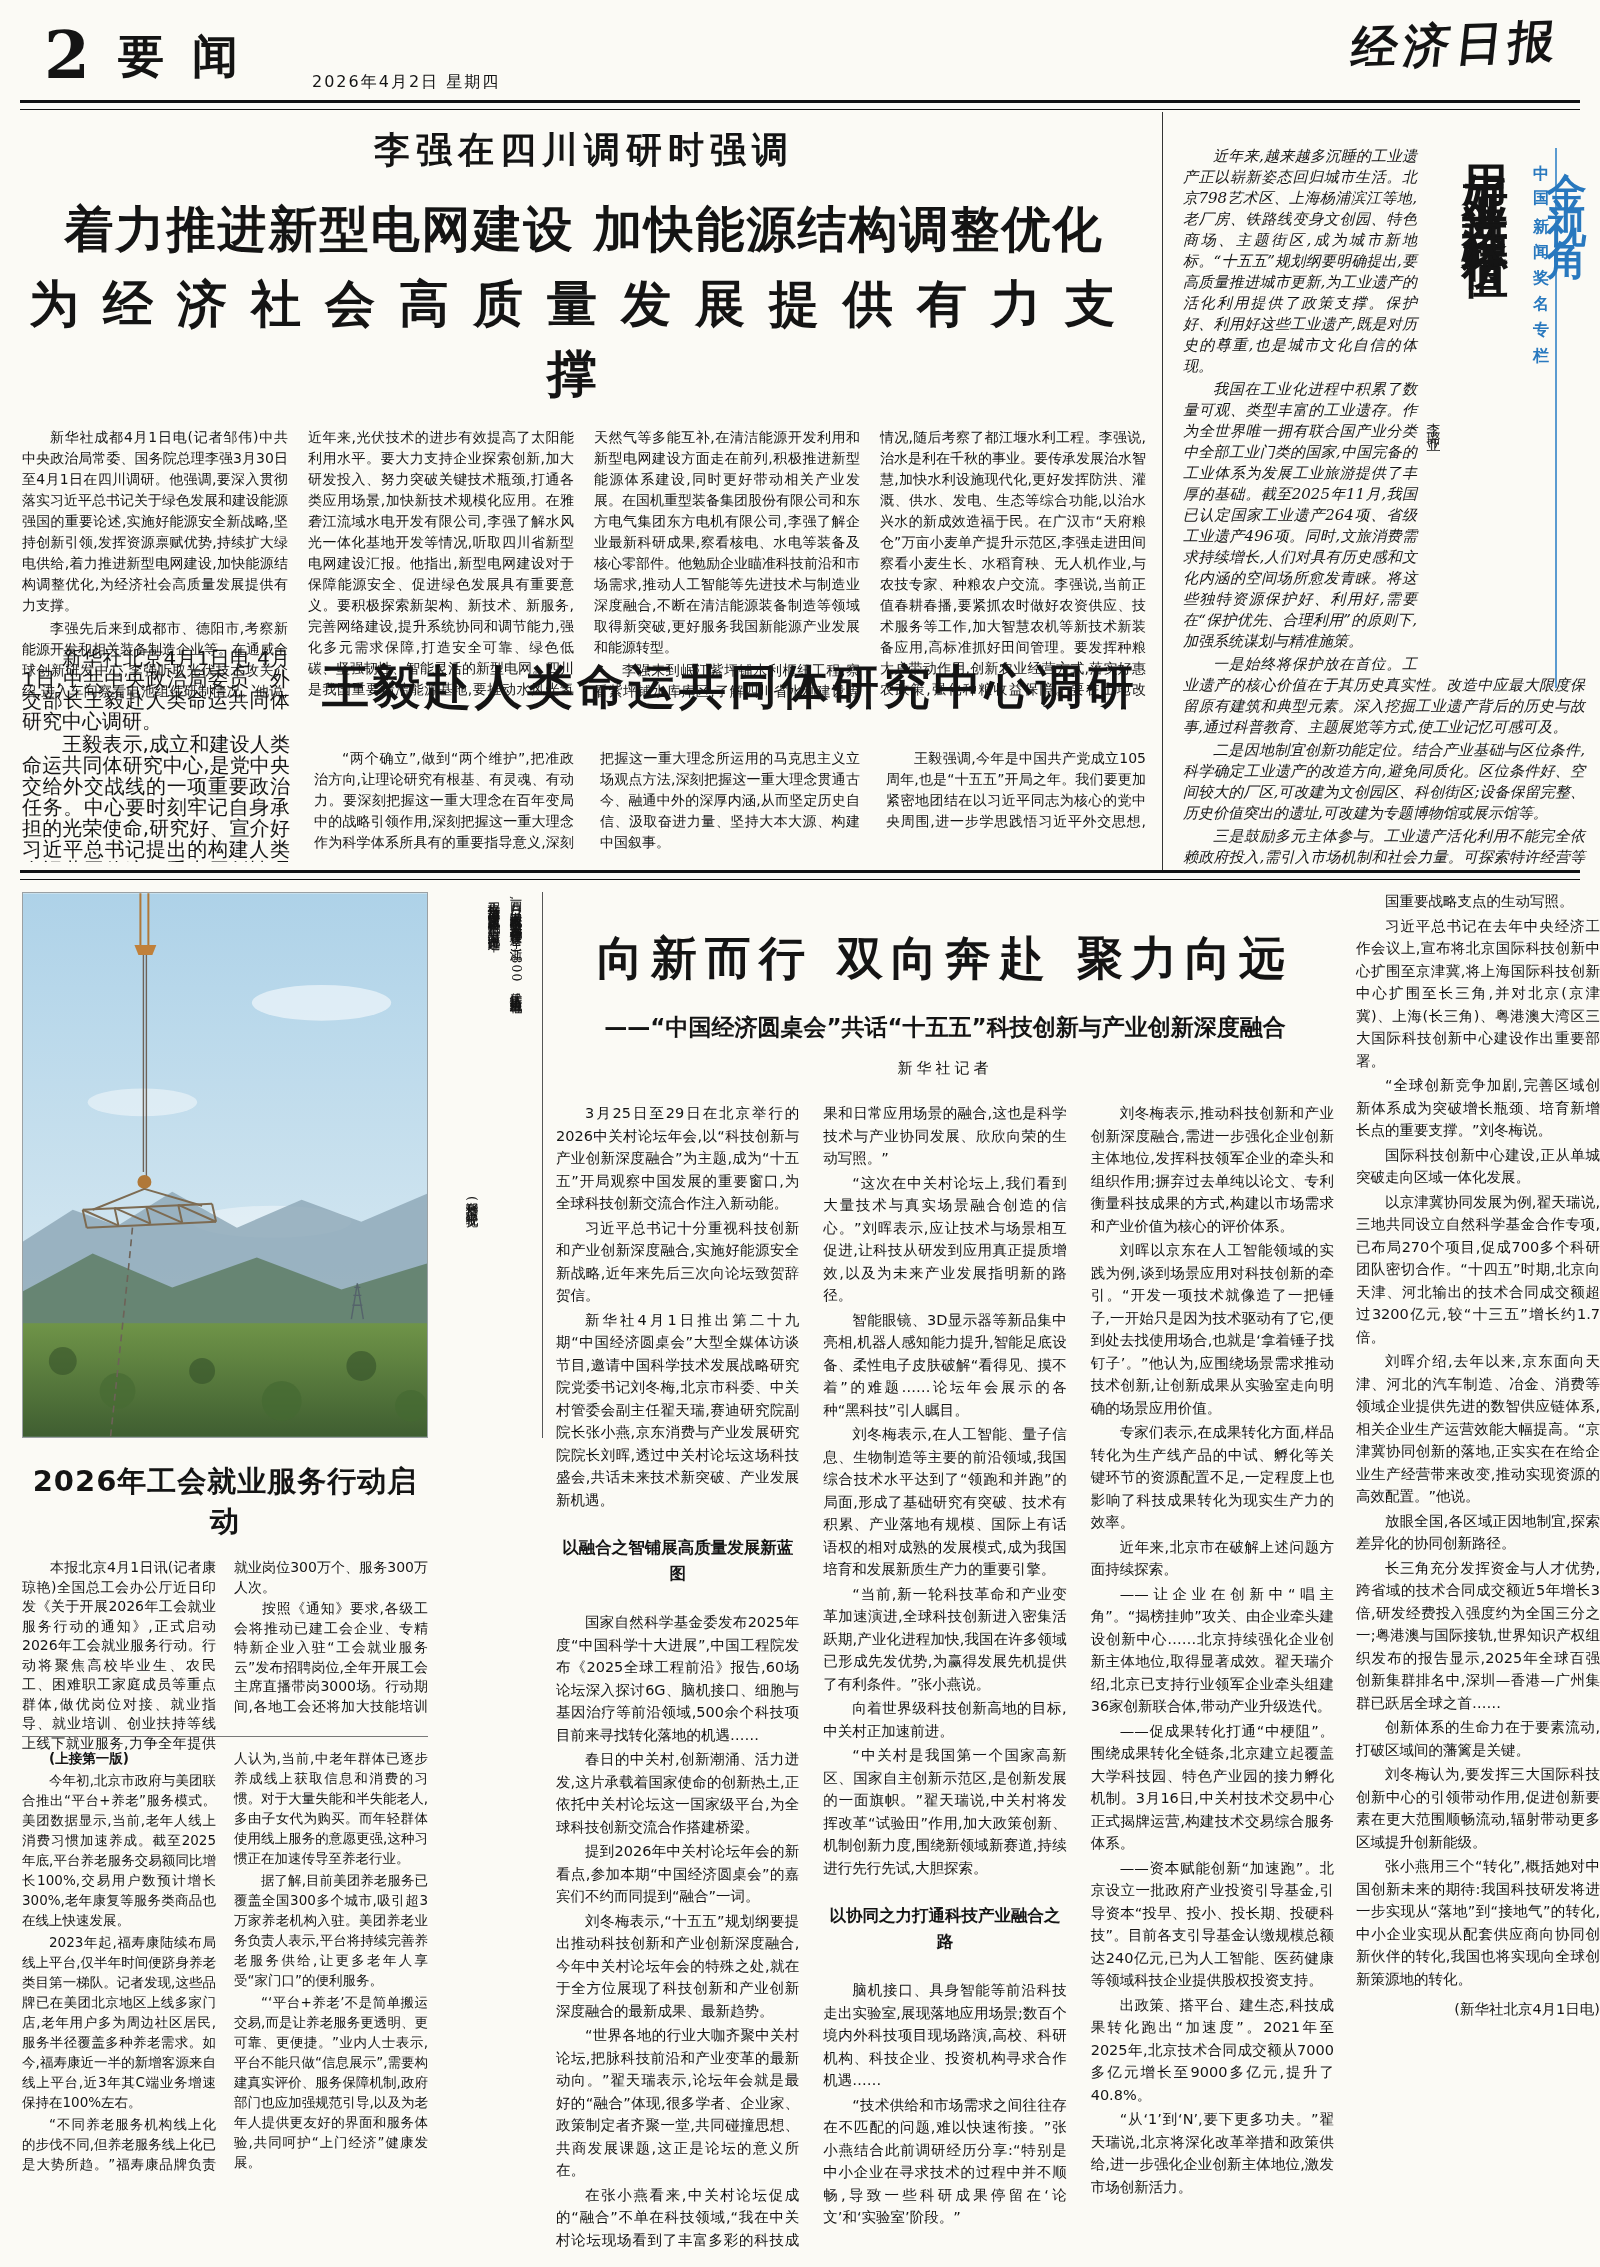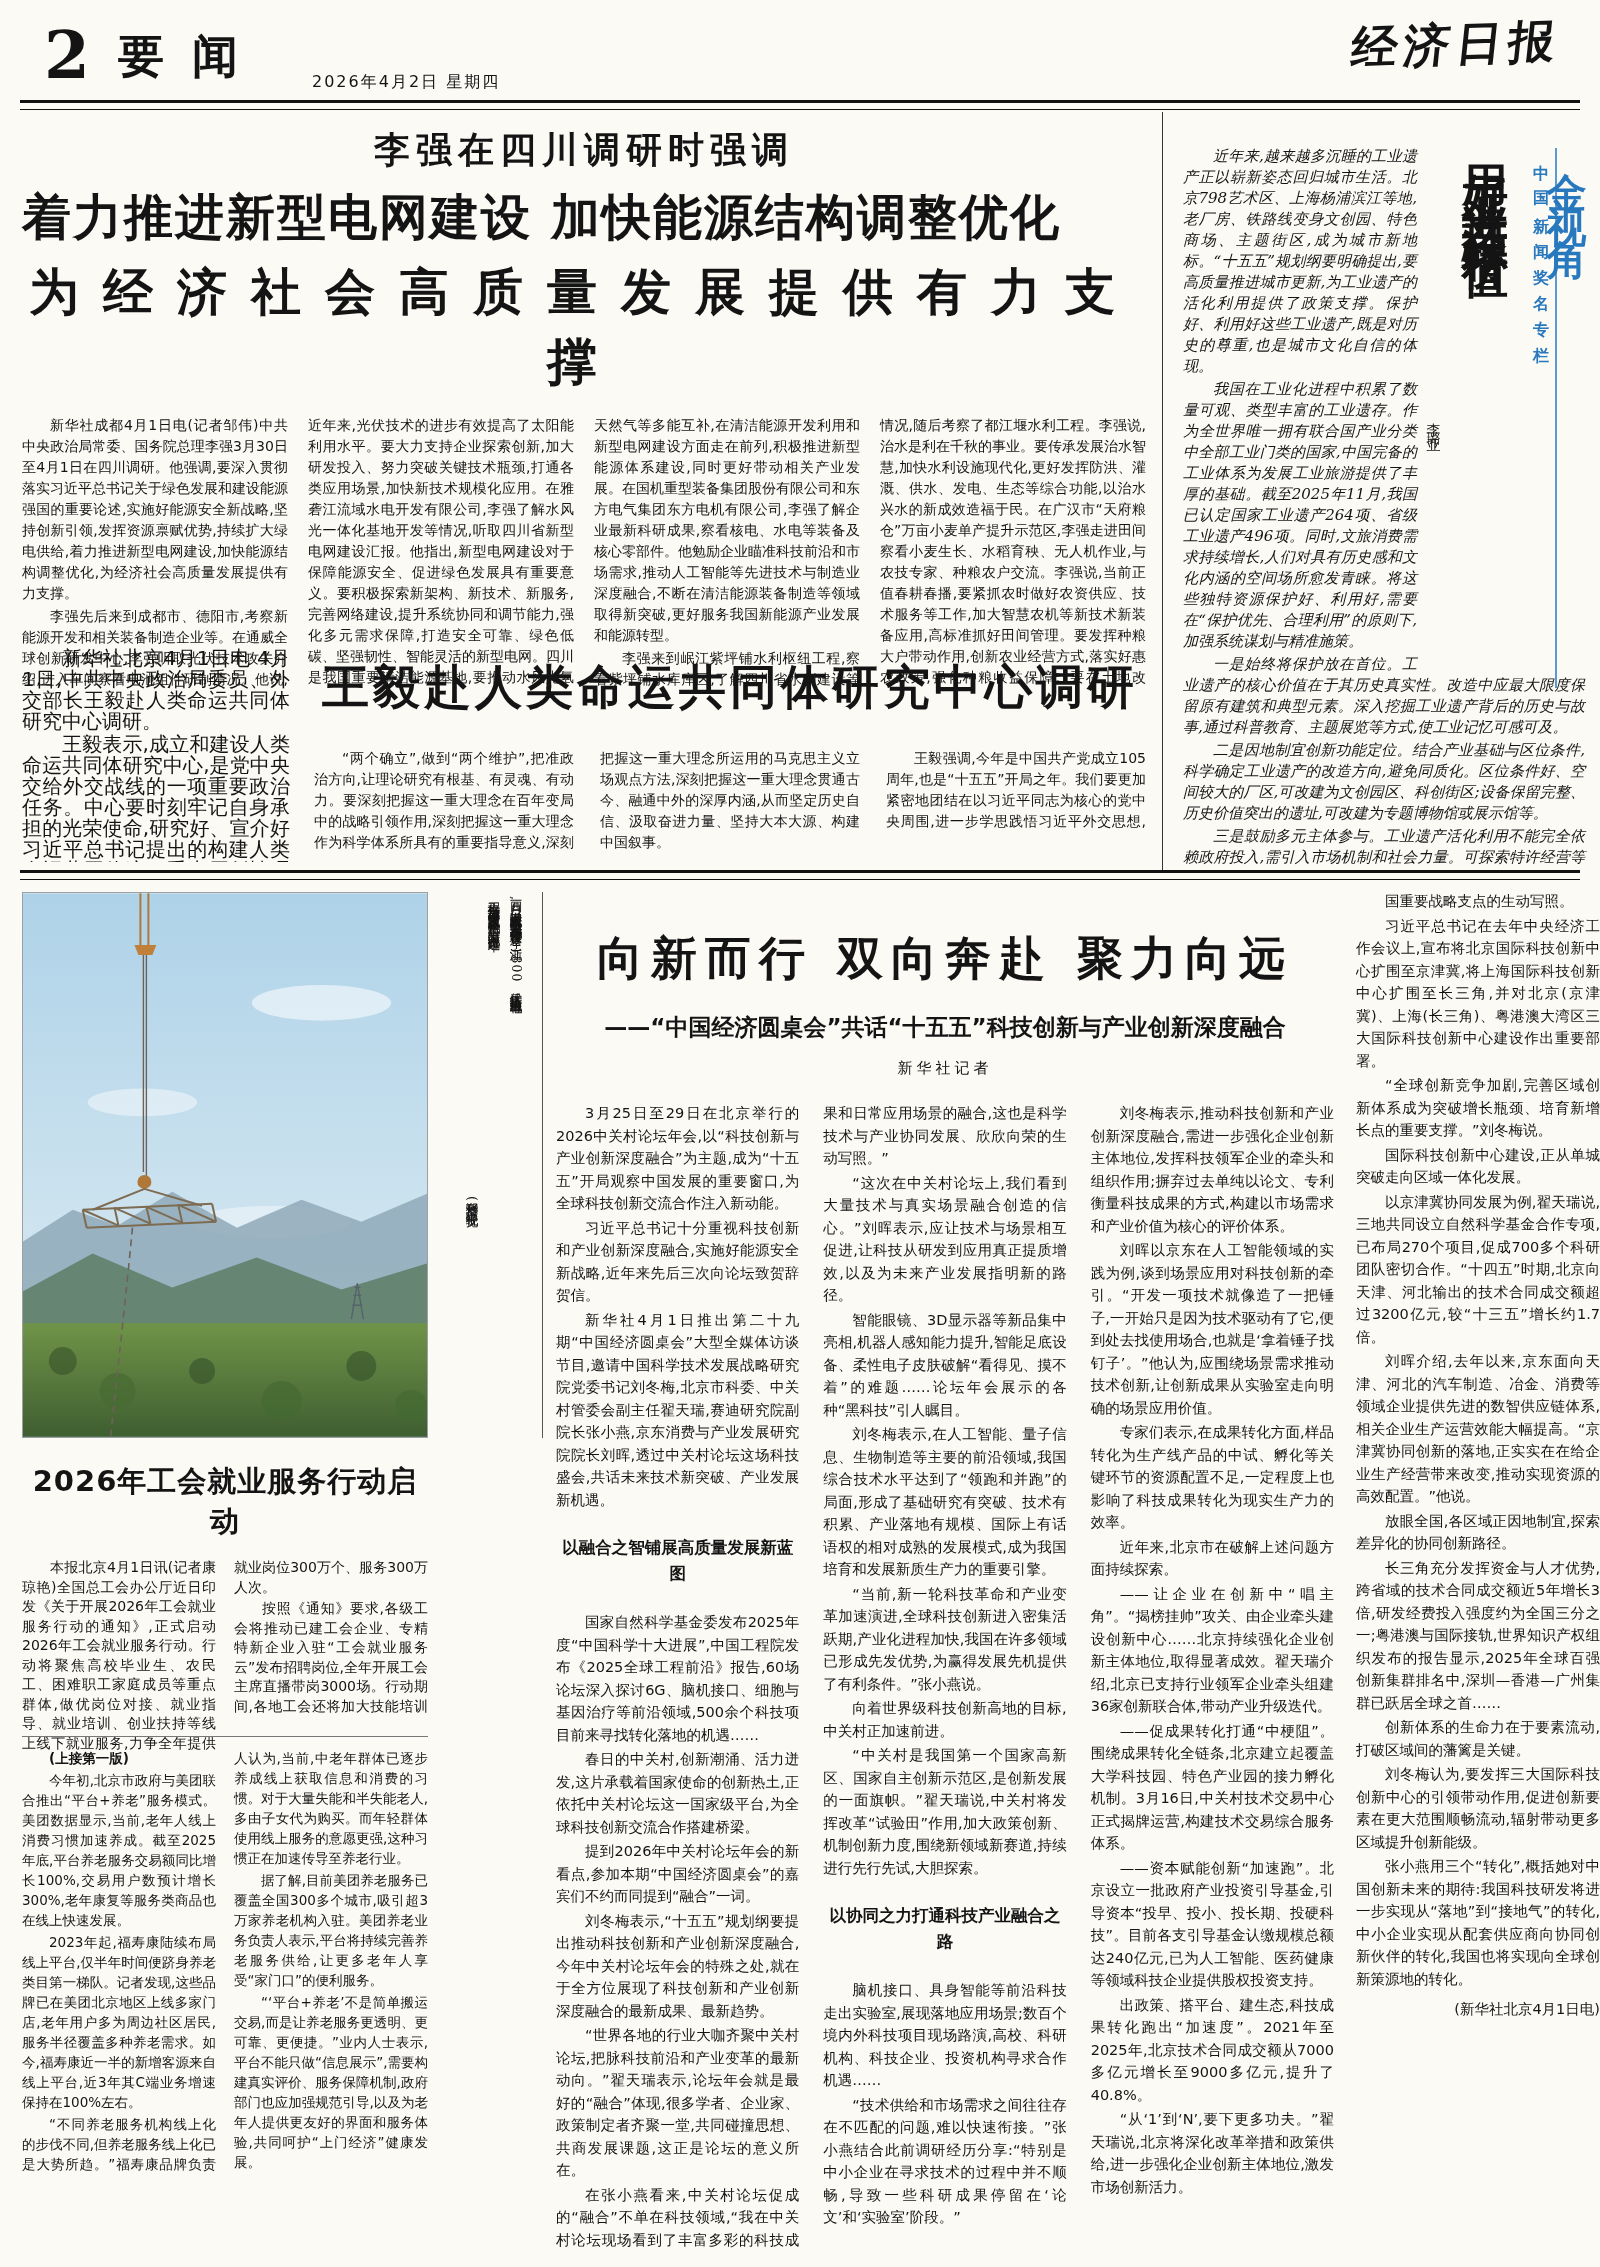--- a/index.html
+++ b/index.html
@@ -18,21 +18,21 @@
   #masthead{position:absolute;right:40px;top:14px;font-size:46px;font-weight:900;
     font-family:"DejaVu Serif",serif;transform:skewX(-8deg) rotate(-2deg);letter-spacing:6px;}
   .rule-double{position:absolute;left:20px;right:20px;height:6px;border-top:3px solid #111;border-bottom:1px solid #111;}
   #header-rule{top:100px;}
   #mid-rule{top:870px;}
 
   
   #lead{position:absolute;left:22px;top:112px;width:1124px;height:520px;}
   #lead-kicker{margin-top:14px;text-align:center;font-size:36px;font-weight:700;letter-spacing:6px;
     font-family:"DejaVu Serif",serif;}
-  #lead-h1{margin-top:12px;text-align:left;font-size:49px;line-height:62px;font-weight:900;letter-spacing:2px;}
+  #lead-h1{margin-top:24px;text-align:center;font-size:49px;line-height:62px;font-weight:900;letter-spacing:2px;}
   #lead-h2{margin-top:8px;text-align:center;font-size:50px;line-height:70px;font-weight:900;letter-spacing:24px;}
   #lead-body{margin-top:18px;height:288px;overflow:hidden;
     column-count:4;column-gap:20px;
     font-size:14px;line-height:21px;text-align:justify;}
   .body-p{margin:0 0 2px;text-indent:2em;}
 
   
   #jsj{position:absolute;left:1162px;top:112px;width:428px;height:758px;border-left:1px solid #333;}
   #jsj-body{position:absolute;left:0;top:0;right:0;bottom:0;padding:34px 6px 8px 20px;
     font-family:"DejaVu Serif","Liberation Serif",serif;font-style:italic;

